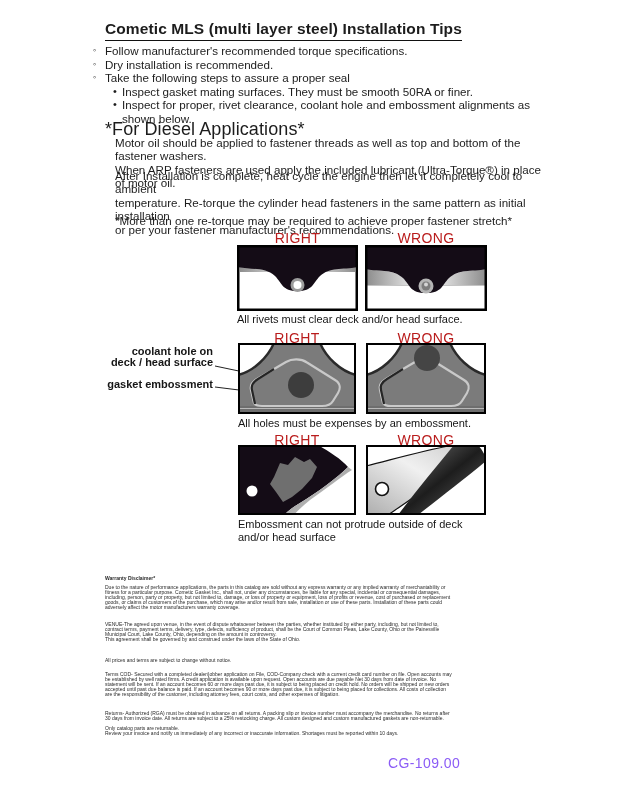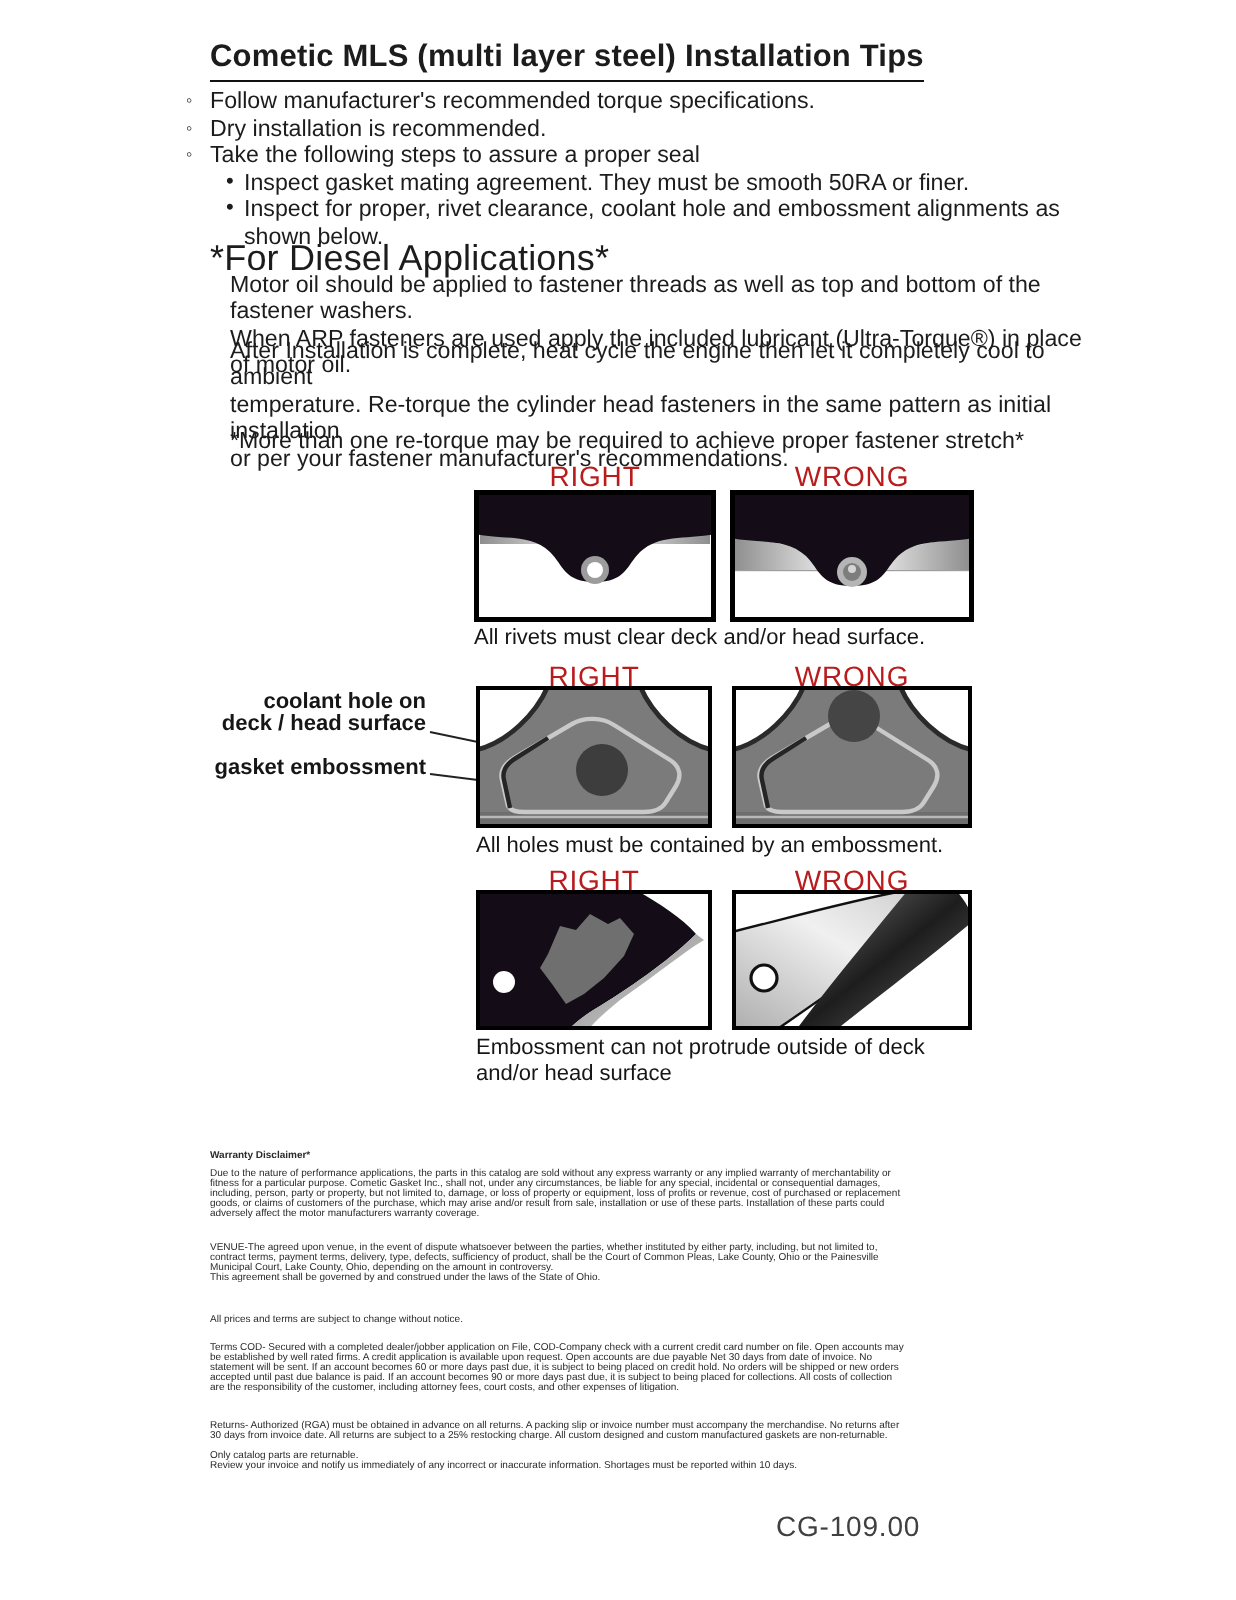--- a/index.html
+++ b/index.html
@@ -28,21 +28,21 @@
 
   .diagrams{left:0;top:230px;width:618px;height:320px;}
   .rw-label{font-size:14px;color:#b91c1c;text-align:center;letter-spacing:.4px;}
   .caption{font-size:11px;line-height:12.6px;color:#161616;}
   .panel{display:block;}
   .ann{font-size:11px;line-height:10.6px;text-align:right;color:#161616;font-weight:bold;}
 
   .disclaimer{left:105px;width:495px;font-size:5px;line-height:5.1px;color:#2a2a2a;}
   .disc-head{font-weight:bold;}
 
-  .page-code{left:388px;top:755px;font-size:14px;color:#404040;letter-spacing:.4px;}
+  .page-code{left:388px;top:755px;font-size:14px;color:#8b5cf6;letter-spacing:.4px;}
 </style>
 </head>
 <body>
 
 <div class="page">
 
   <svg width="0" height="0" style="position:absolute" aria-hidden="true">
     <defs>
       <linearGradient id="gw" x1="0" y1="0" x2="1" y2="0">
           <stop offset="0" stop-color="#8e8e8e"></stop>
@@ -79,21 +79,21 @@
     <div class="bullet-row">
       <span class="marker">◦</span>
       <span>Dry installation is recommended.</span>
     </div>
     <div class="bullet-row">
       <span class="marker">◦</span>
       <span>Take the following steps to assure a proper seal</span>
     </div>
     <div class="bullet-row sub">
       <span class="marker">•</span>
-      <span>Inspect gasket mating agreement.  They must be smooth 50RA or finer.</span>
+      <span>Inspect gasket mating surfaces.  They must be smooth 50RA or finer.</span>
     </div>
     <div class="bullet-row sub">
       <span class="marker">•</span>
       <span>Inspect for proper, rivet clearance, coolant hole and embossment alignments as shown below.</span>
     </div>
   </div>
 
   <div class="abs diesel-heading">*For Diesel Applications*</div>
   <div class="abs body-para p1 pre">Motor oil should be applied to fastener threads as well as top and bottom of the fastener washers.
 When ARP fasteners are used apply the included lubricant (Ultra-Torque®) in place of motor oil.</div>
@@ -163,21 +163,21 @@
       <path d="M0,32 C16,28 30,14 36,0 L0,0 Z" fill="#ffffff"></path>
       <path d="M36,0 C30,14 16,28 0,32" fill="none" stroke="#2a2a2a" stroke-width="2.4"></path>
       <path d="M120,32 C104,28 90,14 84,0 L120,0 Z" fill="#ffffff"></path>
       <path d="M84,0 C90,14 104,28 120,32" fill="none" stroke="#2a2a2a" stroke-width="2.4"></path>
       <path d="M17,60 L14,47 C13,43 15,39 20,36 L49,19 C55,15.5 64,15.5 70,19.5 L98,37 C103,40 104,45 101,50 L96,58 C94,61.5 90,63 85,63 L25,63 C21,63 18,62 17,60 Z" fill="none" stroke="#c9c9c9" stroke-width="2.2"></path>
       <path d="M18,61 L15,47 C14,43 16,39 21,36 L37,26" fill="none" stroke="#252525" stroke-width="2.2"></path>
       <circle cx="61" cy="15" r="13" fill="#454545"></circle>
       <rect x="1" y="1" width="118" height="69" fill="none" stroke="#000" stroke-width="2"></rect>
     </svg>
 
-    <div class="abs caption" style="left:238px;top:187px;width:330px">All holes must be contained by an embossment.</div>
+    <div class="abs caption" style="left:238px;top:187px;width:330px">All holes must be expenses by an embossment.</div>
 
     <div class="abs rw-label" style="left:238px;top:202px;width:118px">RIGHT</div>
     <div class="abs rw-label" style="left:366px;top:202px;width:120px">WRONG</div>
 
     <svg class="abs panel" style="left:238px;top:215px" width="118" height="70" viewBox="0 0 118 70">
       <rect x="0" y="0" width="118" height="70" fill="#ffffff"></rect>
       <path d="M0,0 H80 C92,7 103,14 110,22 C99,33 80,47 62,58 C55,62 50,66 46,70 L0,70 Z" fill="#140c16"></path>
       <path d="M110,22 C99,33 80,47 62,58 C55,62 50,66 46,70 L56,70 C60,65 66,60 72,55 C88,44 104,31 114,25 Z" fill="url(#gs)"></path>
       <path d="M36,32 L42,18 L50,20 L57,12 L66,17 L72,14 L79,22 L74,33 L64,44 L54,52 L45,57 L38,47 L32,39 Z" fill="#6f6f6f"></path>
       <circle cx="14" cy="46" r="5.5" fill="#ffffff"></circle>

